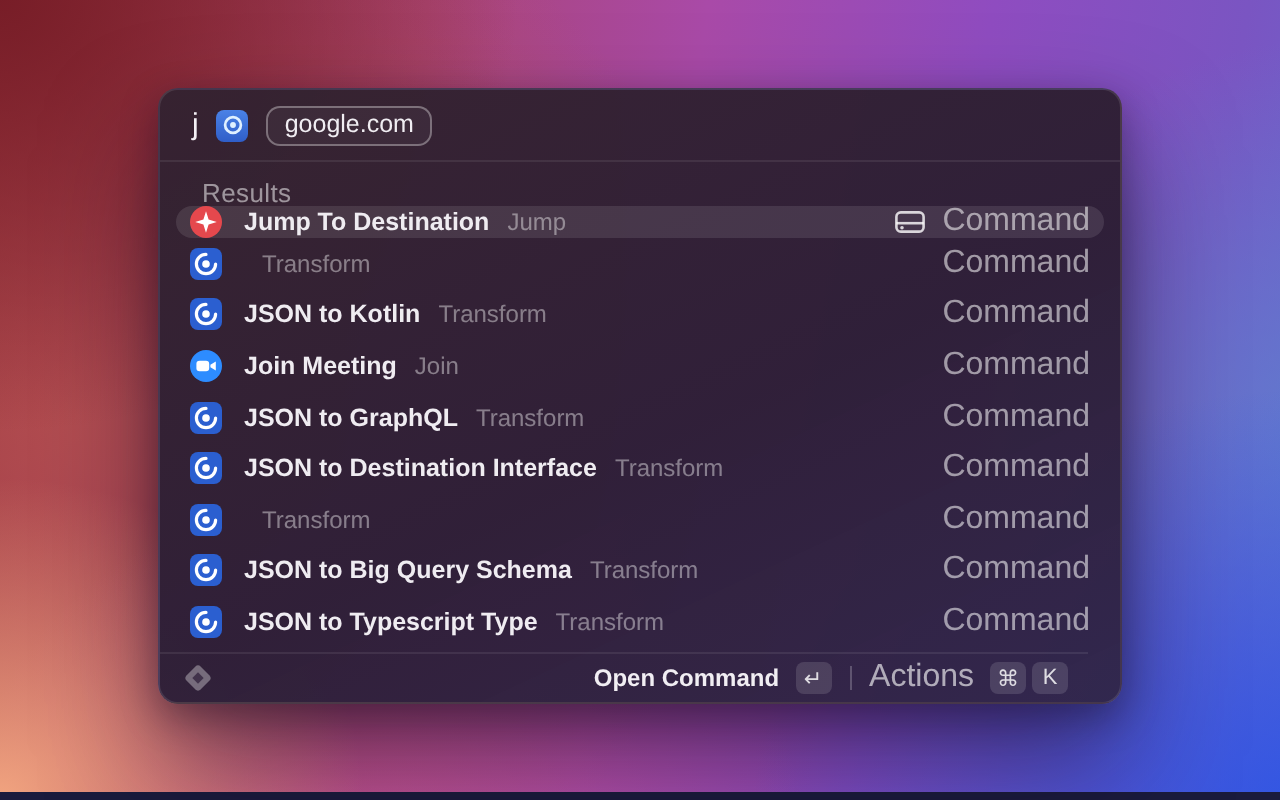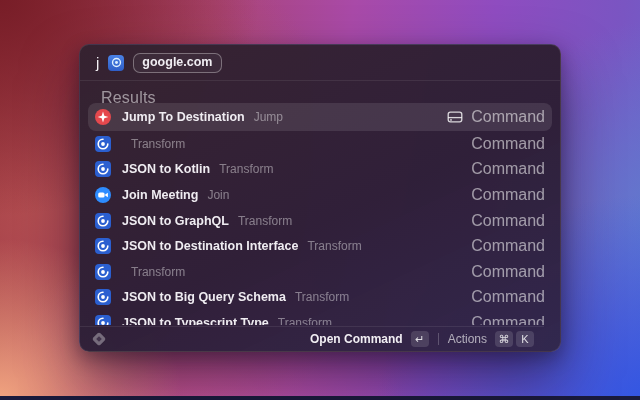--- a/index.html
+++ b/index.html
@@ -23,41 +23,41 @@
     background:linear-gradient(155deg, rgba(53,35,48,.985), rgba(46,31,55,.985) 55%, rgba(49,38,74,.97));
     border:1px solid rgba(255,255,255,.10);
     box-shadow:0 28px 55px rgba(18,8,28,.5), 0 6px 18px rgba(18,8,28,.35);
     box-sizing:border-box;
   }
 
   
   .searchbar{position:absolute;left:0;top:0;right:0;height:36px;display:flex;align-items:center;padding:0 16px;gap:9px;border-bottom:1px solid rgba(255,255,255,.08);box-sizing:border-box;}
   .query{color:#f4f1f5;font-size:15px;}
   .mini-icon{width:16px;height:16px;border-radius:4px;display:flex;align-items:center;justify-content:center;flex:0 0 auto;}
-  .chip{border:1.5px solid rgba(255,255,255,.33);border-radius:7px;padding:1px 8px 2px;font-size:12.5px;color:#f0edf2;background:rgba(255,255,255,.04);line-height:15px;font-weight:bold;}
+  .chip{border:1.5px solid rgba(255,255,255,.33);border-radius:7px;padding:1px 8px 2px;font-size:12.5px;color:#f0edf2;background:rgba(255,255,255,.04);line-height:15px;}
 
   
-  .results-label{position:absolute;left:21px;top:44px;font-size:16px;color:rgba(255,255,255,.52);letter-spacing:.2px;}
+  .results-label{position:absolute;left:21px;top:44px;font-size:13px;color:rgba(255,255,255,.52);letter-spacing:.2px;}
   .list{position:absolute;left:8px;right:8px;top:58px;bottom:26px;overflow:hidden;display:flex;flex-direction:column;}
   .row{display:flex;align-items:center;height:25.6px;flex:0 0 auto;padding:0 7px;border-radius:8px;box-sizing:border-box;}
-  .row.selected{height:28px;background:rgba(255,255,255,.10);}
+  .row.selected{height:16px;background:rgba(255,255,255,.10);}
   .row .icon-wrap{width:16px;height:16px;margin-right:11px;flex:0 0 auto;}
   .row .title{color:#efecf1;font-size:12.5px;font-weight:600;white-space:nowrap;}
   .row .subtitle{color:rgba(255,255,255,.42);font-size:12px;margin-left:9px;white-space:nowrap;}
   .row .spacer{flex:1;}
   .row .accessory{width:16px;height:14px;margin-right:8px;flex:0 0 auto;display:flex;align-items:center;}
   .row .rtype{color:rgba(255,255,255,.55);font-size:16px;flex:0 0 auto;}
 
   
   .footer{position:absolute;left:0;right:16px;bottom:0;height:25px;border-top:1px solid rgba(255,255,255,.08);display:flex;align-items:center;padding:0 10px 0 12px;box-sizing:border-box;}
   .footer .spacer{flex:1;}
   .primary-label{color:#f1eef3;font-size:12px;font-weight:700;margin-right:8px;}
   .keycap{background:rgba(255,255,255,.13);color:rgba(255,255,255,.82);border-radius:4px;font-size:11px;height:16px;min-width:18px;padding:0 3px;display:flex;align-items:center;justify-content:center;box-sizing:border-box;}
   .vdiv{width:1px;height:12px;background:rgba(255,255,255,.22);margin:0 9px;}
-  .actions-label{color:rgba(255,255,255,.62);font-size:12px;margin-right:8px;text-align:center;}
+  .actions-label{color:rgba(255,255,255,.62);font-size:16px;margin-right:8px;text-align:center;}
   .kgap{width:3px;}
   .diamond{width:14px;height:14px;position:relative;}
   .diamond .d1{position:absolute;left:2px;top:2px;width:10px;height:10px;transform:rotate(45deg);background:rgba(255,255,255,.34);border-radius:2px;}
   .diamond .d2{position:absolute;left:5px;top:5px;width:4px;height:4px;transform:rotate(45deg);background:rgba(60,45,70,.9);}
   svg{display:block;}
 </style>
 </head>
 <body>
 
 <div class="screen-bottom-strip"></div>

